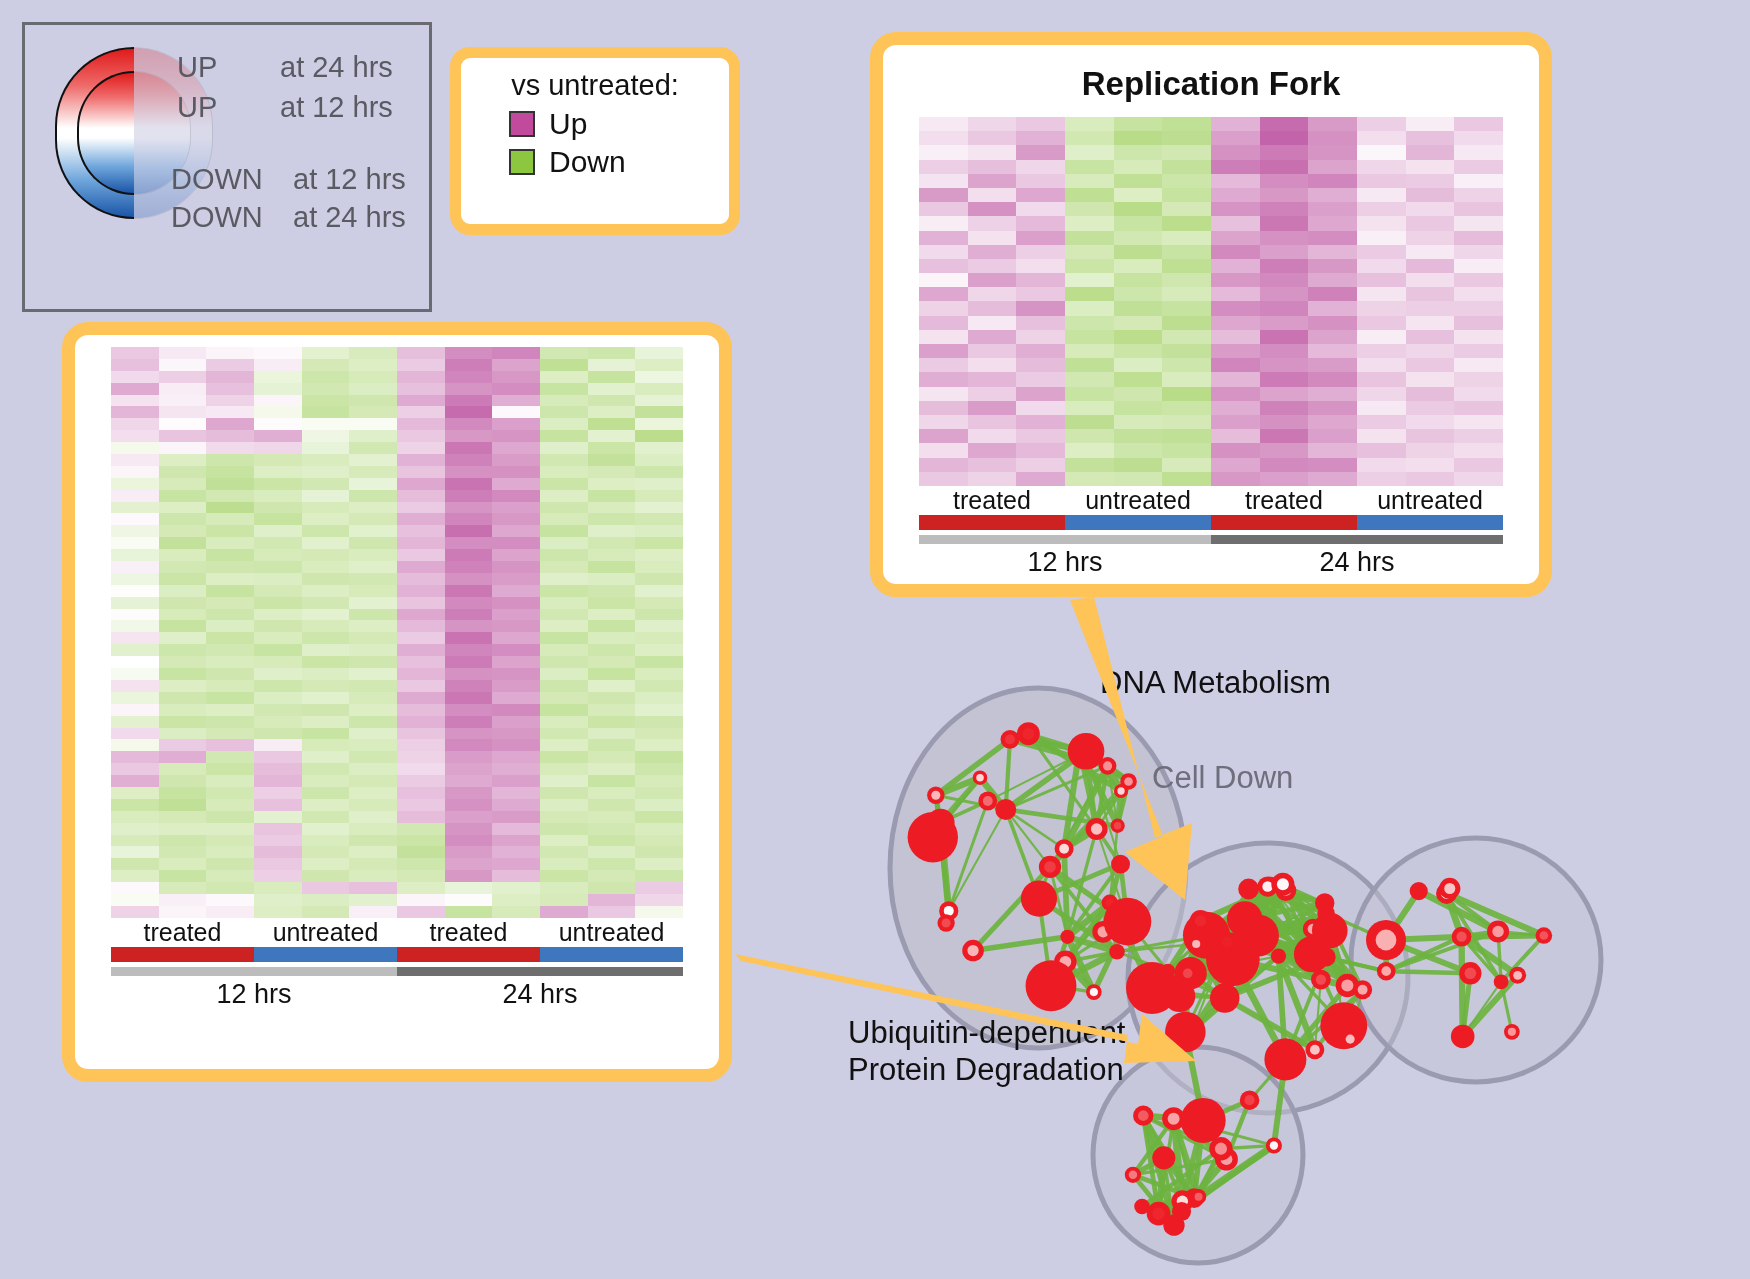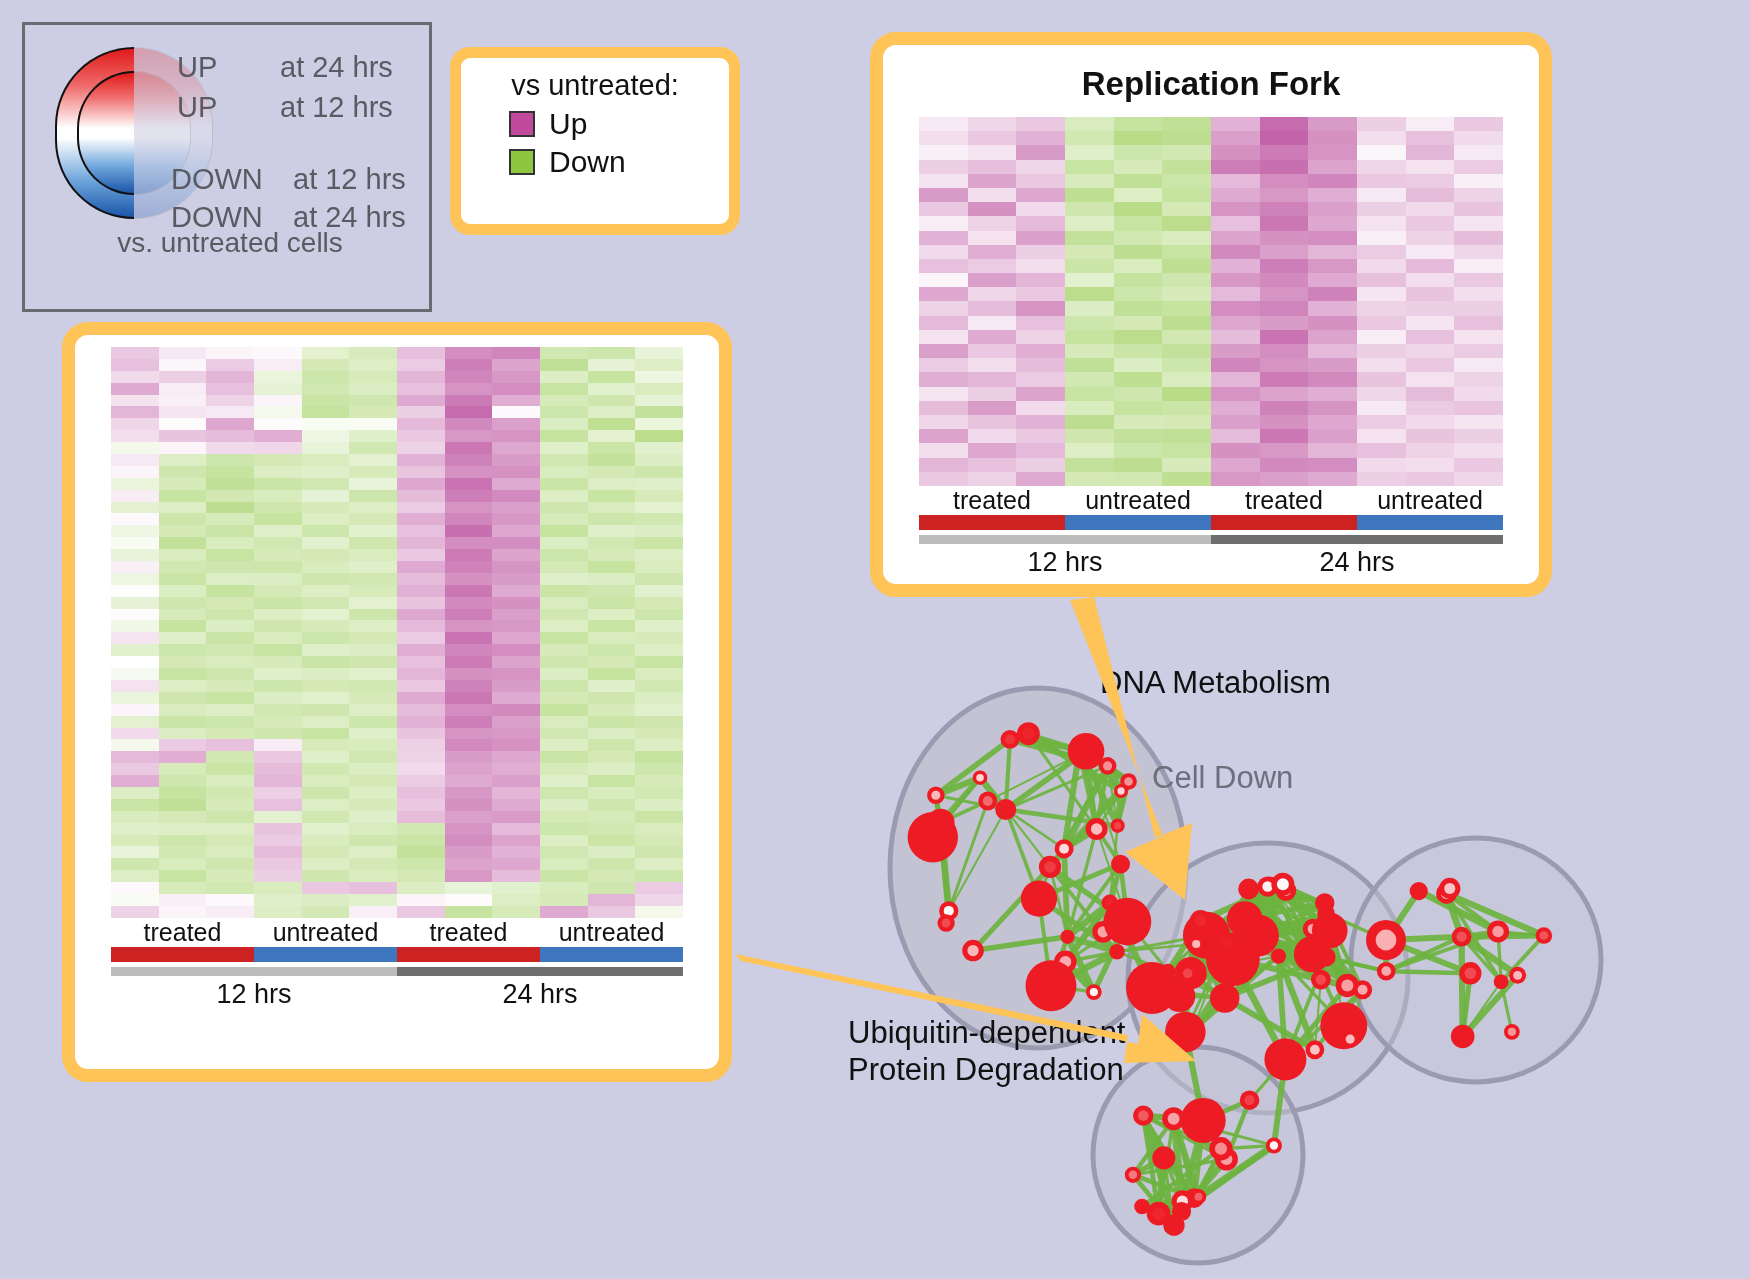--- a/index.html
+++ b/index.html
@@ -121,21 +121,20 @@
   <div class="key-lbl" style="left:152px;top:66px;">UP</div>
   <div class="key-time" style="left:255px;top:66px;">at 12 hrs</div>
 
   <div class="key-lbl" style="left:146px;top:138px;">DOWN</div>
   <div class="key-time" style="left:268px;top:138px;">at 12 hrs</div>
 
   <div class="key-lbl" style="left:146px;top:176px;">DOWN</div>
   <div class="key-time" style="left:268px;top:176px;">at 24 hrs</div>
 
   <div id="key-bottom">
-    <div>vs. untreated cells</div>
   </div>
 </div>
 
 <div class="abs panel" id="legend-panel">
   <div class="ltxt">
     <div>vs untreated:</div>
   </div>
   <div class="legend-item">
     <span class="swatch" id="sw-up" style="background: rgb(193, 74, 156);"></span>
     <span class="legend-label">Up</span>

